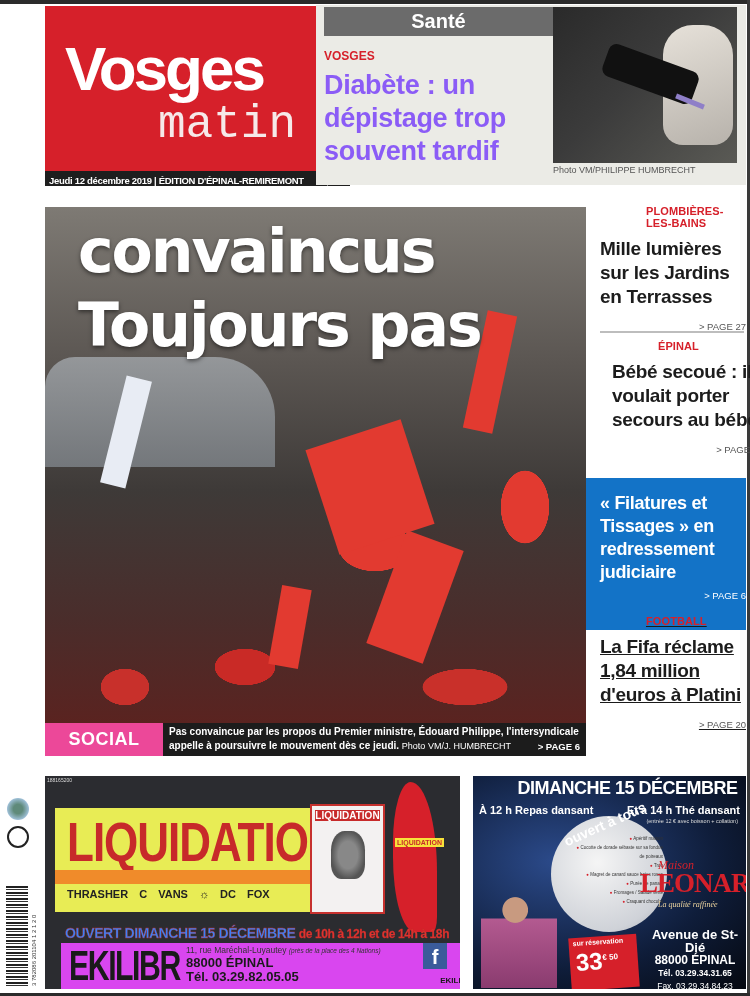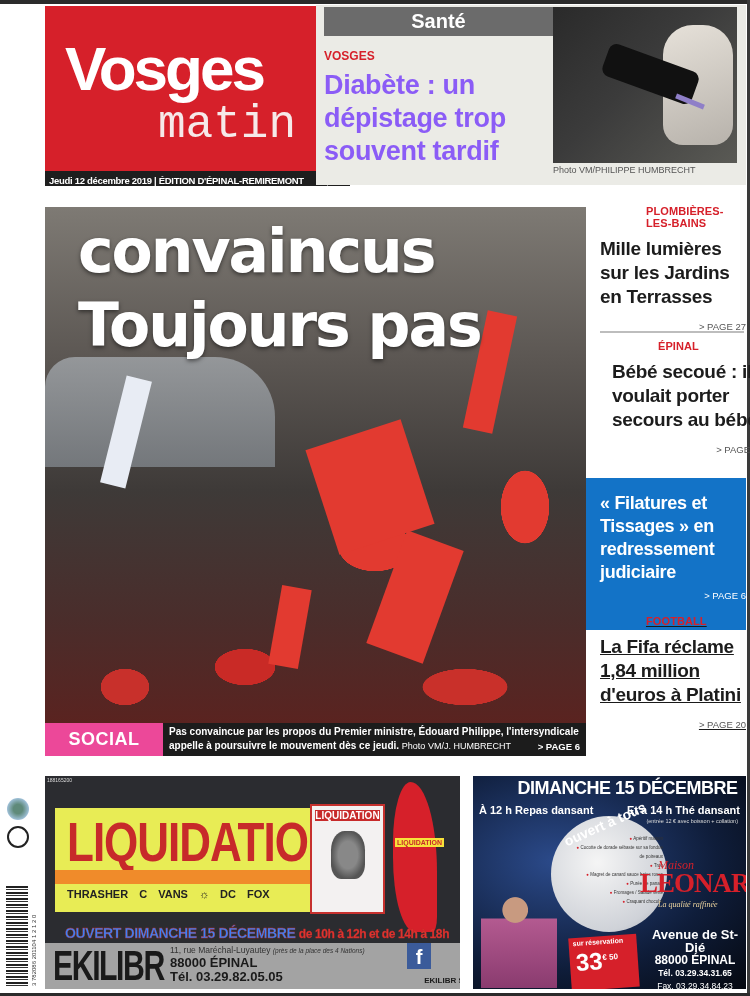--- a/index.html
+++ b/index.html
@@ -82,21 +82,21 @@
   .ad1-orange { position: absolute; left: 0; top: 62px; width: 255px; height: 14px; background: #f08b2a; }
   .ad1-brands { position: absolute; left: 12px; top: 80px; font-size: 11px; font-weight: bold; color: #222; word-spacing: 8px; }
   .ad1-poster2 { position: absolute; left: 265px; top: 28px; width: 75px; height: 110px; background: #f3f1f1; border: 2px solid #c6312e; }
   .ad1-liq2 { background: #c72a2a; color: #fff; font-size: 10px; font-weight: bold; text-align: center; margin: 4px 3px; }
   .ad1-raccoon { width: 34px; height: 48px; margin: 10px auto 0; background: radial-gradient(ellipse, #888 40%, #555 70%); border-radius: 40% 40% 30% 30%; }
   .ad1-flag { position: absolute; left: 348px; top: 6px; width: 44px; height: 150px; background: #d6202a; border-radius: 40% 60% 10% 50%; }
   .ad1-flag-label { position: absolute; left: 350px; top: 62px; background: #f7e23a; color: #c72a2a; font-size: 7px; font-weight: bold; padding: 1px 2px; }
   .ad1-open { position: absolute; left: 20px; top: 149px; font-size: 14px; font-weight: bold; color: #fff; white-space: nowrap; letter-spacing: -0.4px; -webkit-text-stroke: 0.3px #c72a2a; }
   .ad1-open .red { color: #3b82f6; }
   .ad1-open .small { color: #e0342f; font-size: 12px; }
-  .ad1-bottom { position: absolute; left: 0; top: 167px; width: 451px; height: 46px; background: #a3a3a3; }
+  .ad1-bottom { position: absolute; left: 16px; top: 167px; width: 451px; height: 46px; background: #d946ef; }
   .ad1-ekilibr { position: absolute; left: 8px; top: 1px; font-size: 42px; font-weight: bold; color: #1a1a1a; letter-spacing: -2px; transform: scaleX(0.72); transform-origin: left; line-height: 44px; }
   .ad1-addr { position: absolute; left: 125px; top: 2px; font-size: 8.5px; color: #333; line-height: 11px; }
   .ad1-addr i { font-size: 6.5px; }
   .ad1-city { position: absolute; left: 125px; top: 13px; font-size: 13px; font-weight: bold; color: #1a1a1a; line-height: 14px; }
   .ad1-tel { position: absolute; left: 125px; top: 27px; font-size: 13px; font-weight: bold; color: #1a1a1a; line-height: 14px; }
   .ad1-fb { position: absolute; left: 362px; top: 0; width: 24px; height: 26px; background: #3b5b9a; color: #fff; font-weight: bold; font-size: 20px; text-align: center; line-height: 28px; }
   .ad1-fb-label { position: absolute; right: 6px; bottom: 4px; font-size: 8px; font-weight: bold; color: #1a1a1a; }
 
   
   .ad2 { position: absolute; left: 473px; top: 776px; width: 273px; height: 213px; background: radial-gradient(ellipse at 30% 40%, #2b4a8a 0%, #0f1d3a 60%, #05080f 100%); overflow: hidden; }

